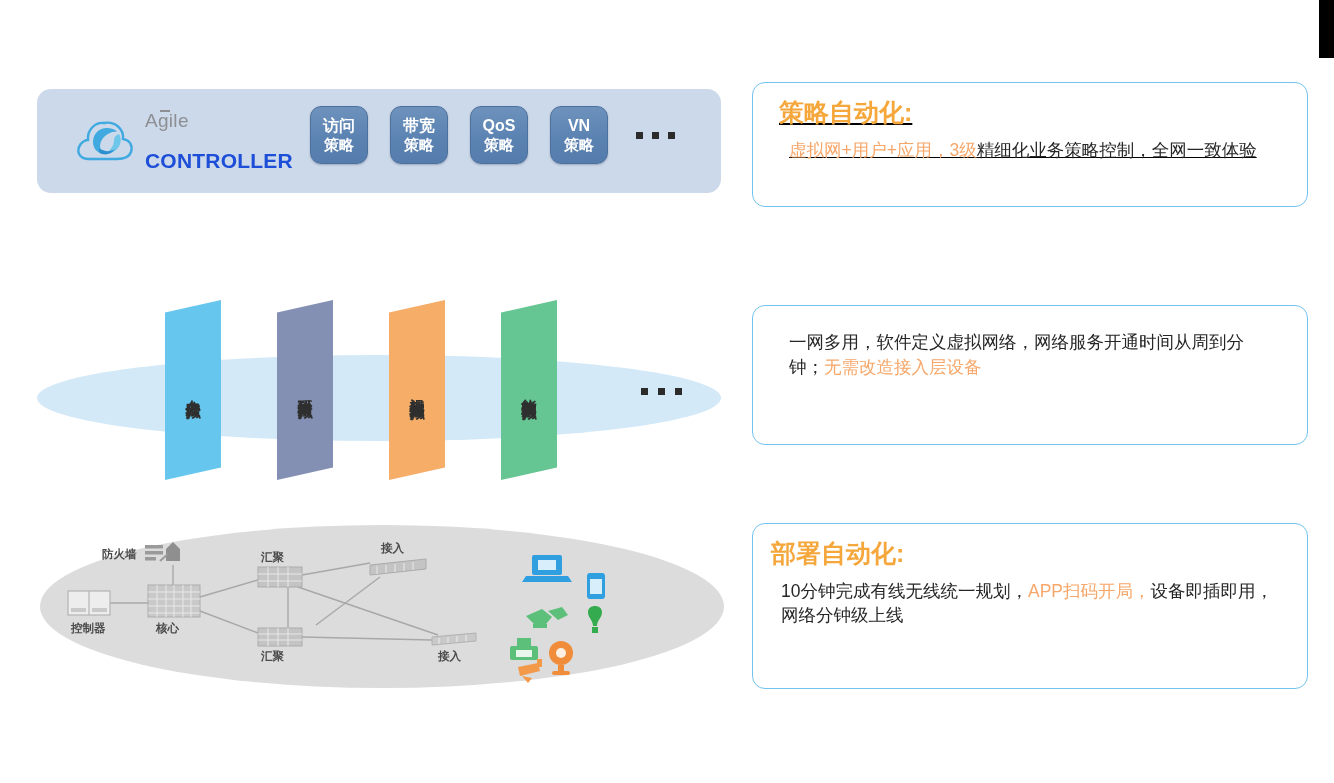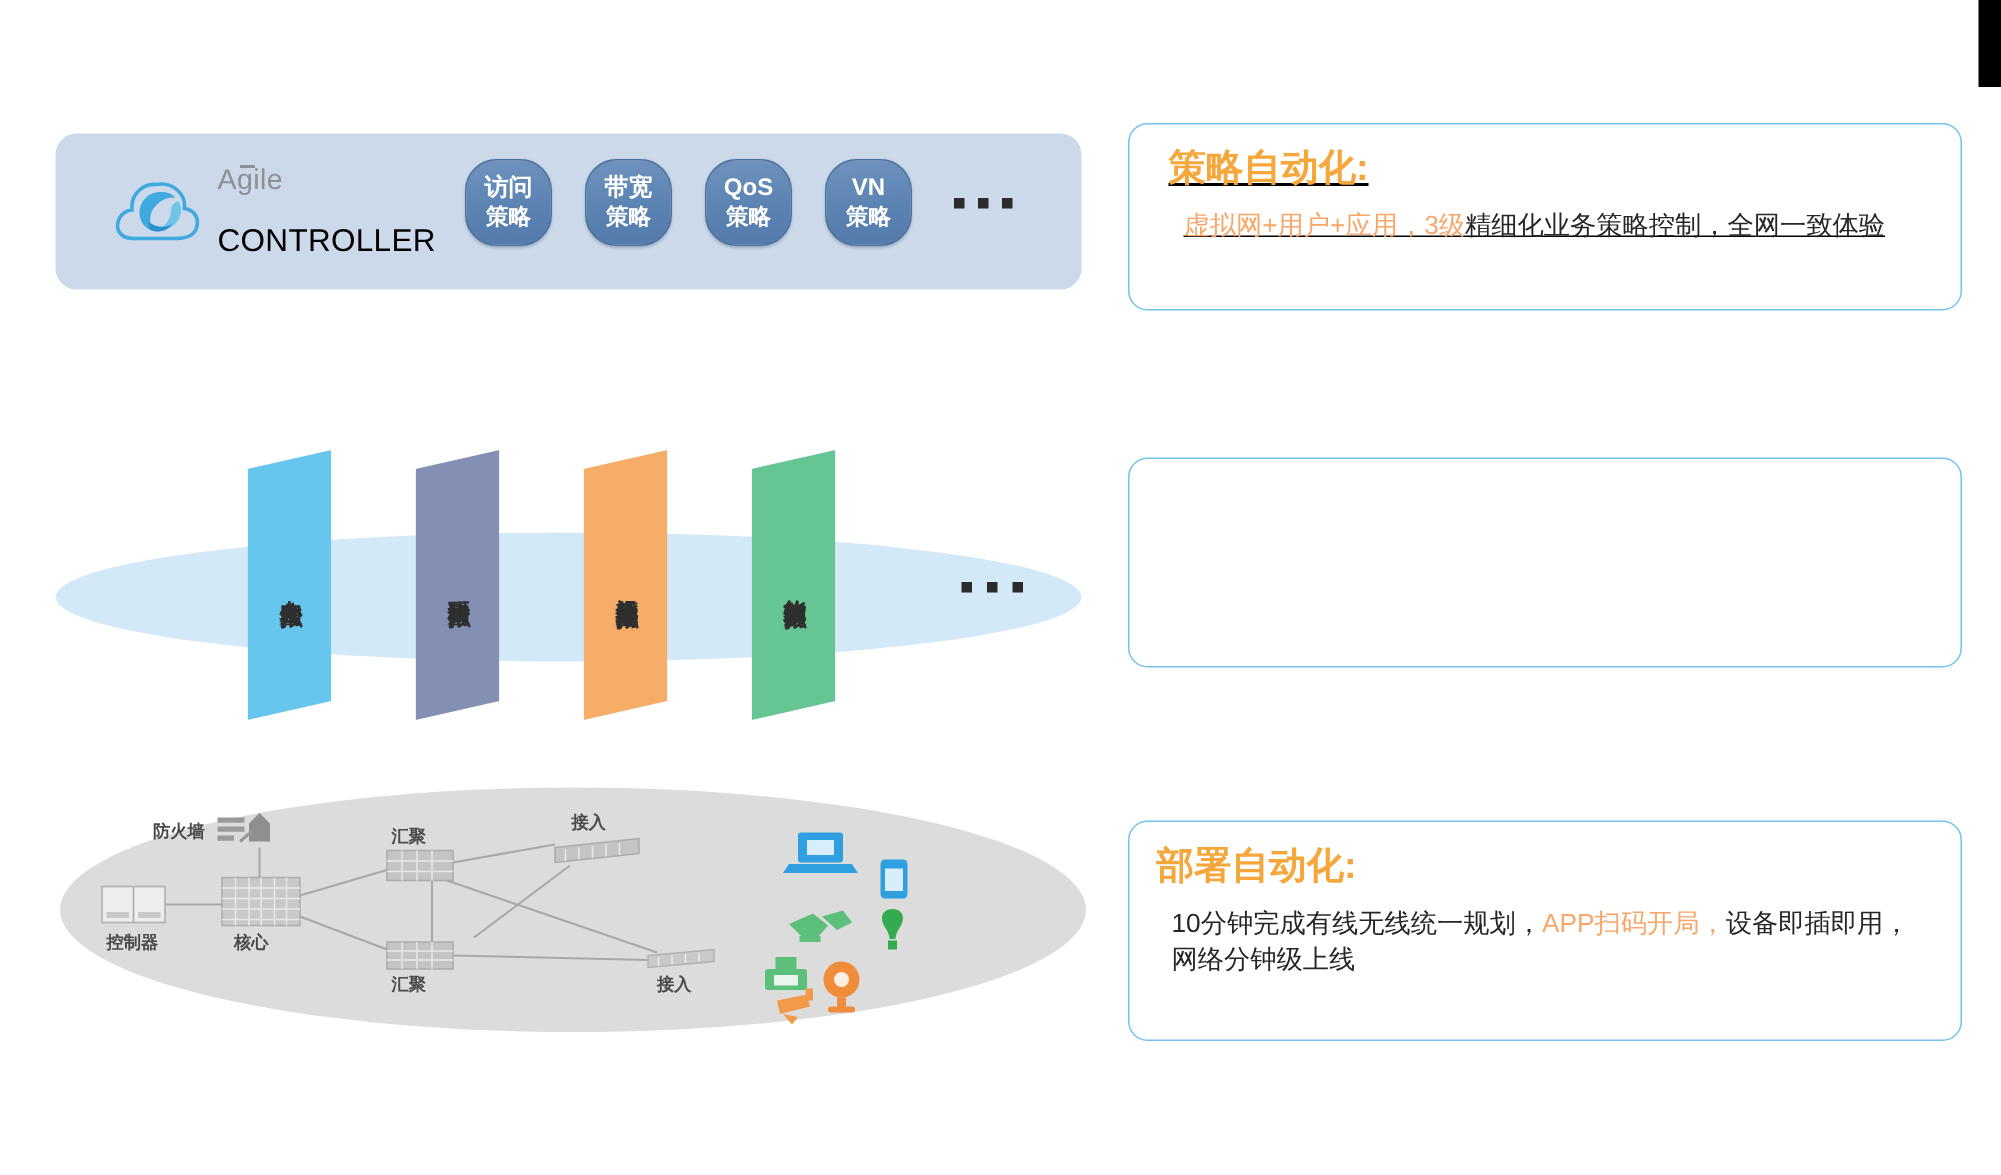--- a/index.html
+++ b/index.html
@@ -17,25 +17,25 @@
   
   .ctrl-panel{
     position:absolute;left:37px;top:89px;width:684px;height:104px;
     background:#ccd9ea;border-radius:14px;
   }
   .logo-wrap{position:absolute;left:38px;top:22px;display:flex;align-items:center;gap:10px;}
   .logo-cloud{width:60px;height:52px;position:relative;}
   .logo-text{display:flex;flex-direction:column;line-height:1;}
   .logo-agile{font-size:19px;color:#8d8f92;letter-spacing:.3px;position:relative;display:inline-block;}
   .logo-agile .macron{position:absolute;left:15px;top:-1px;width:10px;height:2px;background:#8d8f92;}
-  .logo-controller{font-size:21px;font-weight:normal;color:#000000;letter-spacing:.2px;margin-top:20px;}
+  .logo-controller{font-size:21px;font-weight:bold;color:#1d4ed8;letter-spacing:.2px;margin-top:20px;}
 
   .chips{position:absolute;left:273px;top:17px;display:flex;align-items:center;gap:22px;}
   .chip{
-    width:56px;height:56px;border-radius:21px;
+    width:56px;height:56px;border-radius:11px;
     background:linear-gradient(175deg,#6f93bd 0%,#5b83b2 55%,#547bab 100%);
     border:1px solid #4d719d;
     color:#fff;font-size:16px;font-weight:bold;line-height:19px;
     display:flex;flex-direction:column;align-items:center;justify-content:center;
     text-align:center;box-shadow:0 1px 2px rgba(60,80,110,.35);
   }
   .chip .l2{font-size:15px;}
   .dots{display:flex;gap:9px;margin-left:6px;}
   .dots i{width:7px;height:7px;background:#2b2b2b;display:block;}
 
@@ -69,21 +69,21 @@
   .card{
     position:absolute;left:752px;width:556px;
     border:1.6px solid #72c3ee;border-radius:13px;background:#fff;
     box-sizing:border-box;padding:14px 22px 16px 26px;
   }
   .card-title{font-size:25px;font-weight:bold;color:#f5a73c;line-height:1.22;margin:0 0 3px 0;}
   .card-body{font-size:17.5px;color:#262626;line-height:1.42;margin:10px;}
   .hl{color:#f7a76a;}
   #card1{top:82px;height:125px;text-decoration:underline;}
   #card2{top:305px;height:140px;}
-  #card3{top:547px;height:147px;padding-left:18px;}
+  #card3{top:523px;height:166px;padding-left:18px;}
 </style>
 </head>
 <body>
 
 <div class="root">
 
   <div class="black-strip"></div>
 
   <div class="ctrl-panel">
 
@@ -298,20 +298,23 @@
   </div>
 
   <div class="card" id="card1">
     <p class="card-title">策略自动化:</p>
     <p class="card-body">
       <span class="hl">虚拟网+用户+应用，3级</span><span>精细化业务策略控制，全网一致体验</span>
     </p>
   </div>
 
   <div class="card" id="card2">
+    <p class="card-body">
+      <span>一网多用，软件定义虚拟网络，网络服务开通时间从周到分钟；</span><span class="hl">无需改造接入层设备</span>
+    </p>
   </div>
 
   <div class="card" id="card3">
     <p class="card-title">部署自动化:</p>
     <p class="card-body">
       <span>10分钟完成有线无线统一规划，</span><span class="hl">APP扫码开局，</span><span>设备即插即用，网络分钟级上线</span>
     </p>
   </div>
 
 </div>

